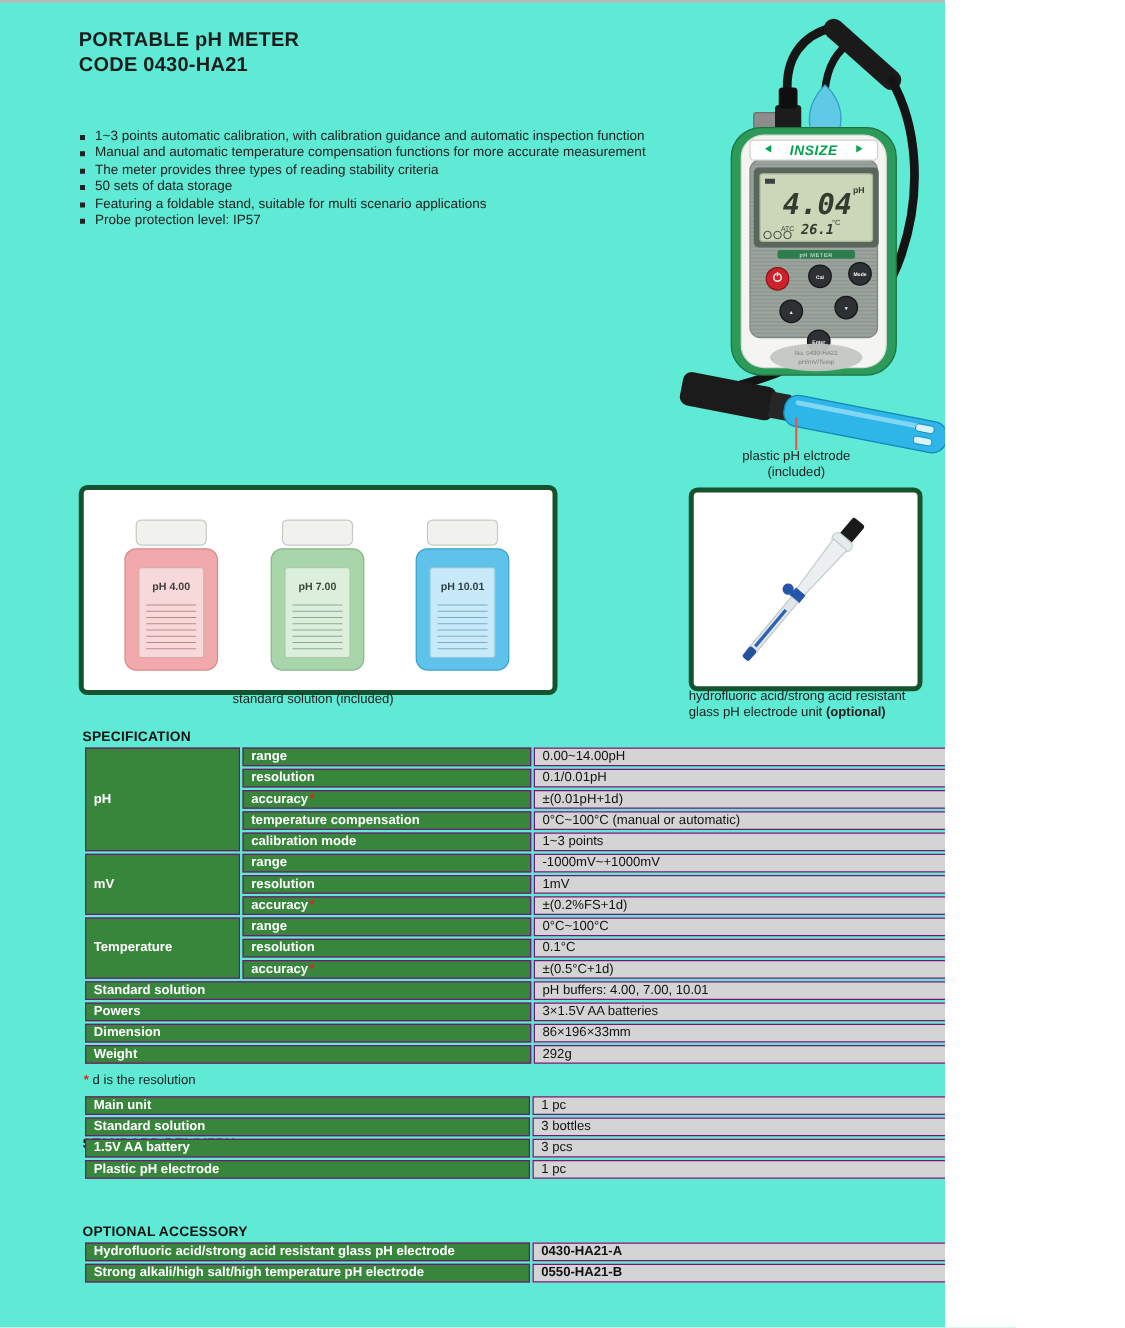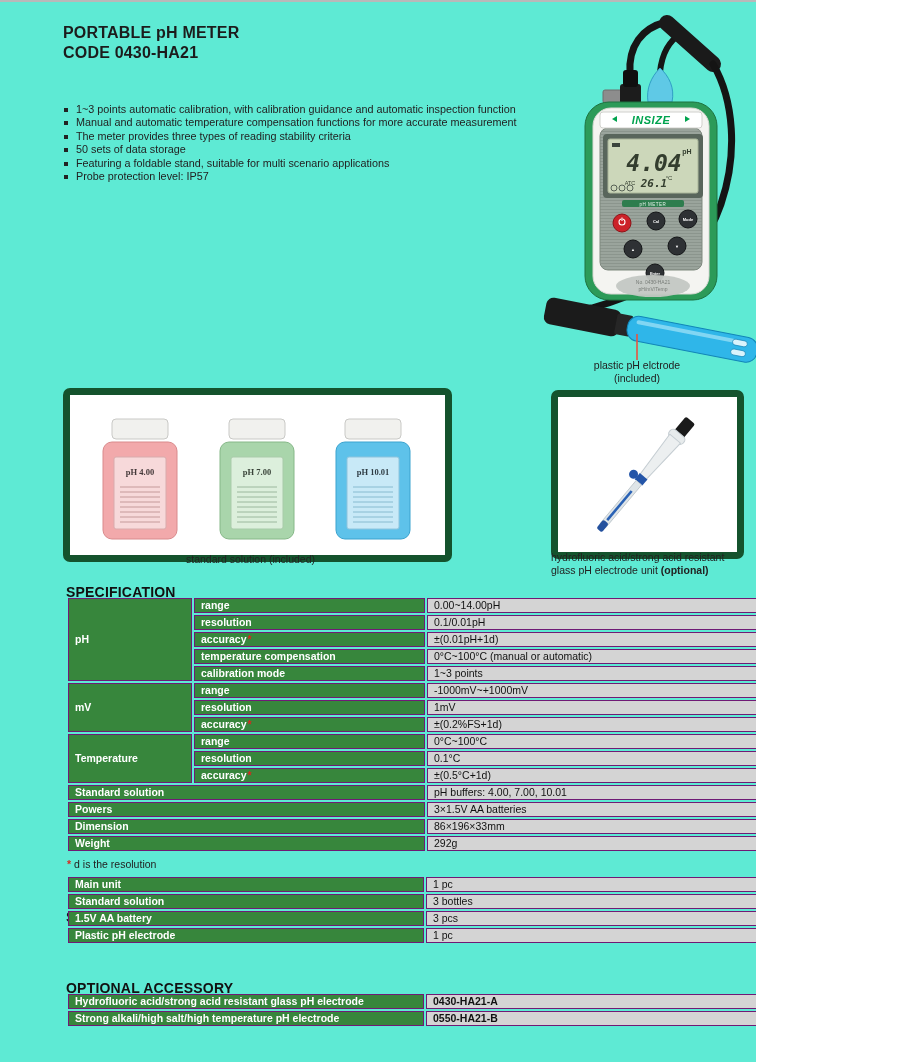--- a/index.html
+++ b/index.html
@@ -5,26 +5,26 @@
   html,body{margin:0;padding:0;background:#fff;font-family:"Liberation Sans",sans-serif;}
   .page{position:relative;width:756px;height:1062px;background:#5eead4;overflow:hidden;}
   .top-rule{position:absolute;left:0;top:0;width:900px;height:2px;background:#b9b9b9;}
 
   .title{position:absolute;left:63px;top:23px;font-size:16px;font-weight:bold;color:#1c1c1c;line-height:20px;letter-spacing:.2px;}
 
   .features{position:absolute;left:63px;top:103px;margin:0;padding:0;list-style:none;font-size:10.8px;color:#222;}
   .features li{position:relative;padding-left:13px;line-height:13.4px;}
   .features li::before{content:"";position:absolute;left:1px;top:5px;width:4px;height:4px;background:#222;}
 
-  .img-box{position:absolute;border:7px solid #14532d;border-radius:7px;background:#fff;font-family:Liberation Serif, serif;}
+  .img-box{position:absolute;border:4px solid #14532d;border-radius:7px;background:#fff;}
   .caption{position:absolute;font-size:10.5px;color:#222;line-height:13px;}
   .caption.center{text-align:center;}
   .caption b{font-weight:bold;}
 
-  .sec-heading{position:absolute;font-size:14px;font-weight:bold;color:#111;letter-spacing:.2px;}
+  .sec-heading{position:absolute;font-size:11px;font-weight:bold;color:#111;letter-spacing:.2px;}
 
   table.data-table{position:absolute;border-collapse:separate;border-spacing:2px;table-layout:fixed;width:698px;}
   table.data-table td{border:1px solid #701a75;font-size:10.5px;height:13px;line-height:13px;padding:0 6px;overflow:hidden;white-space:nowrap;}
   td.green{background:#37863c;color:#ffffff;font-weight:bold;}
   td.gray{background:#d4d4d4;color:#111;font-weight:normal;}
   td.gray.bold{font-weight:bold;}
   .star{color:#d9281e;font-weight:bold;margin-left:1px;}
   .footnote{position:absolute;font-size:10.5px;color:#222;}
   .footnote .star{margin-right:3px;}
 </style>

